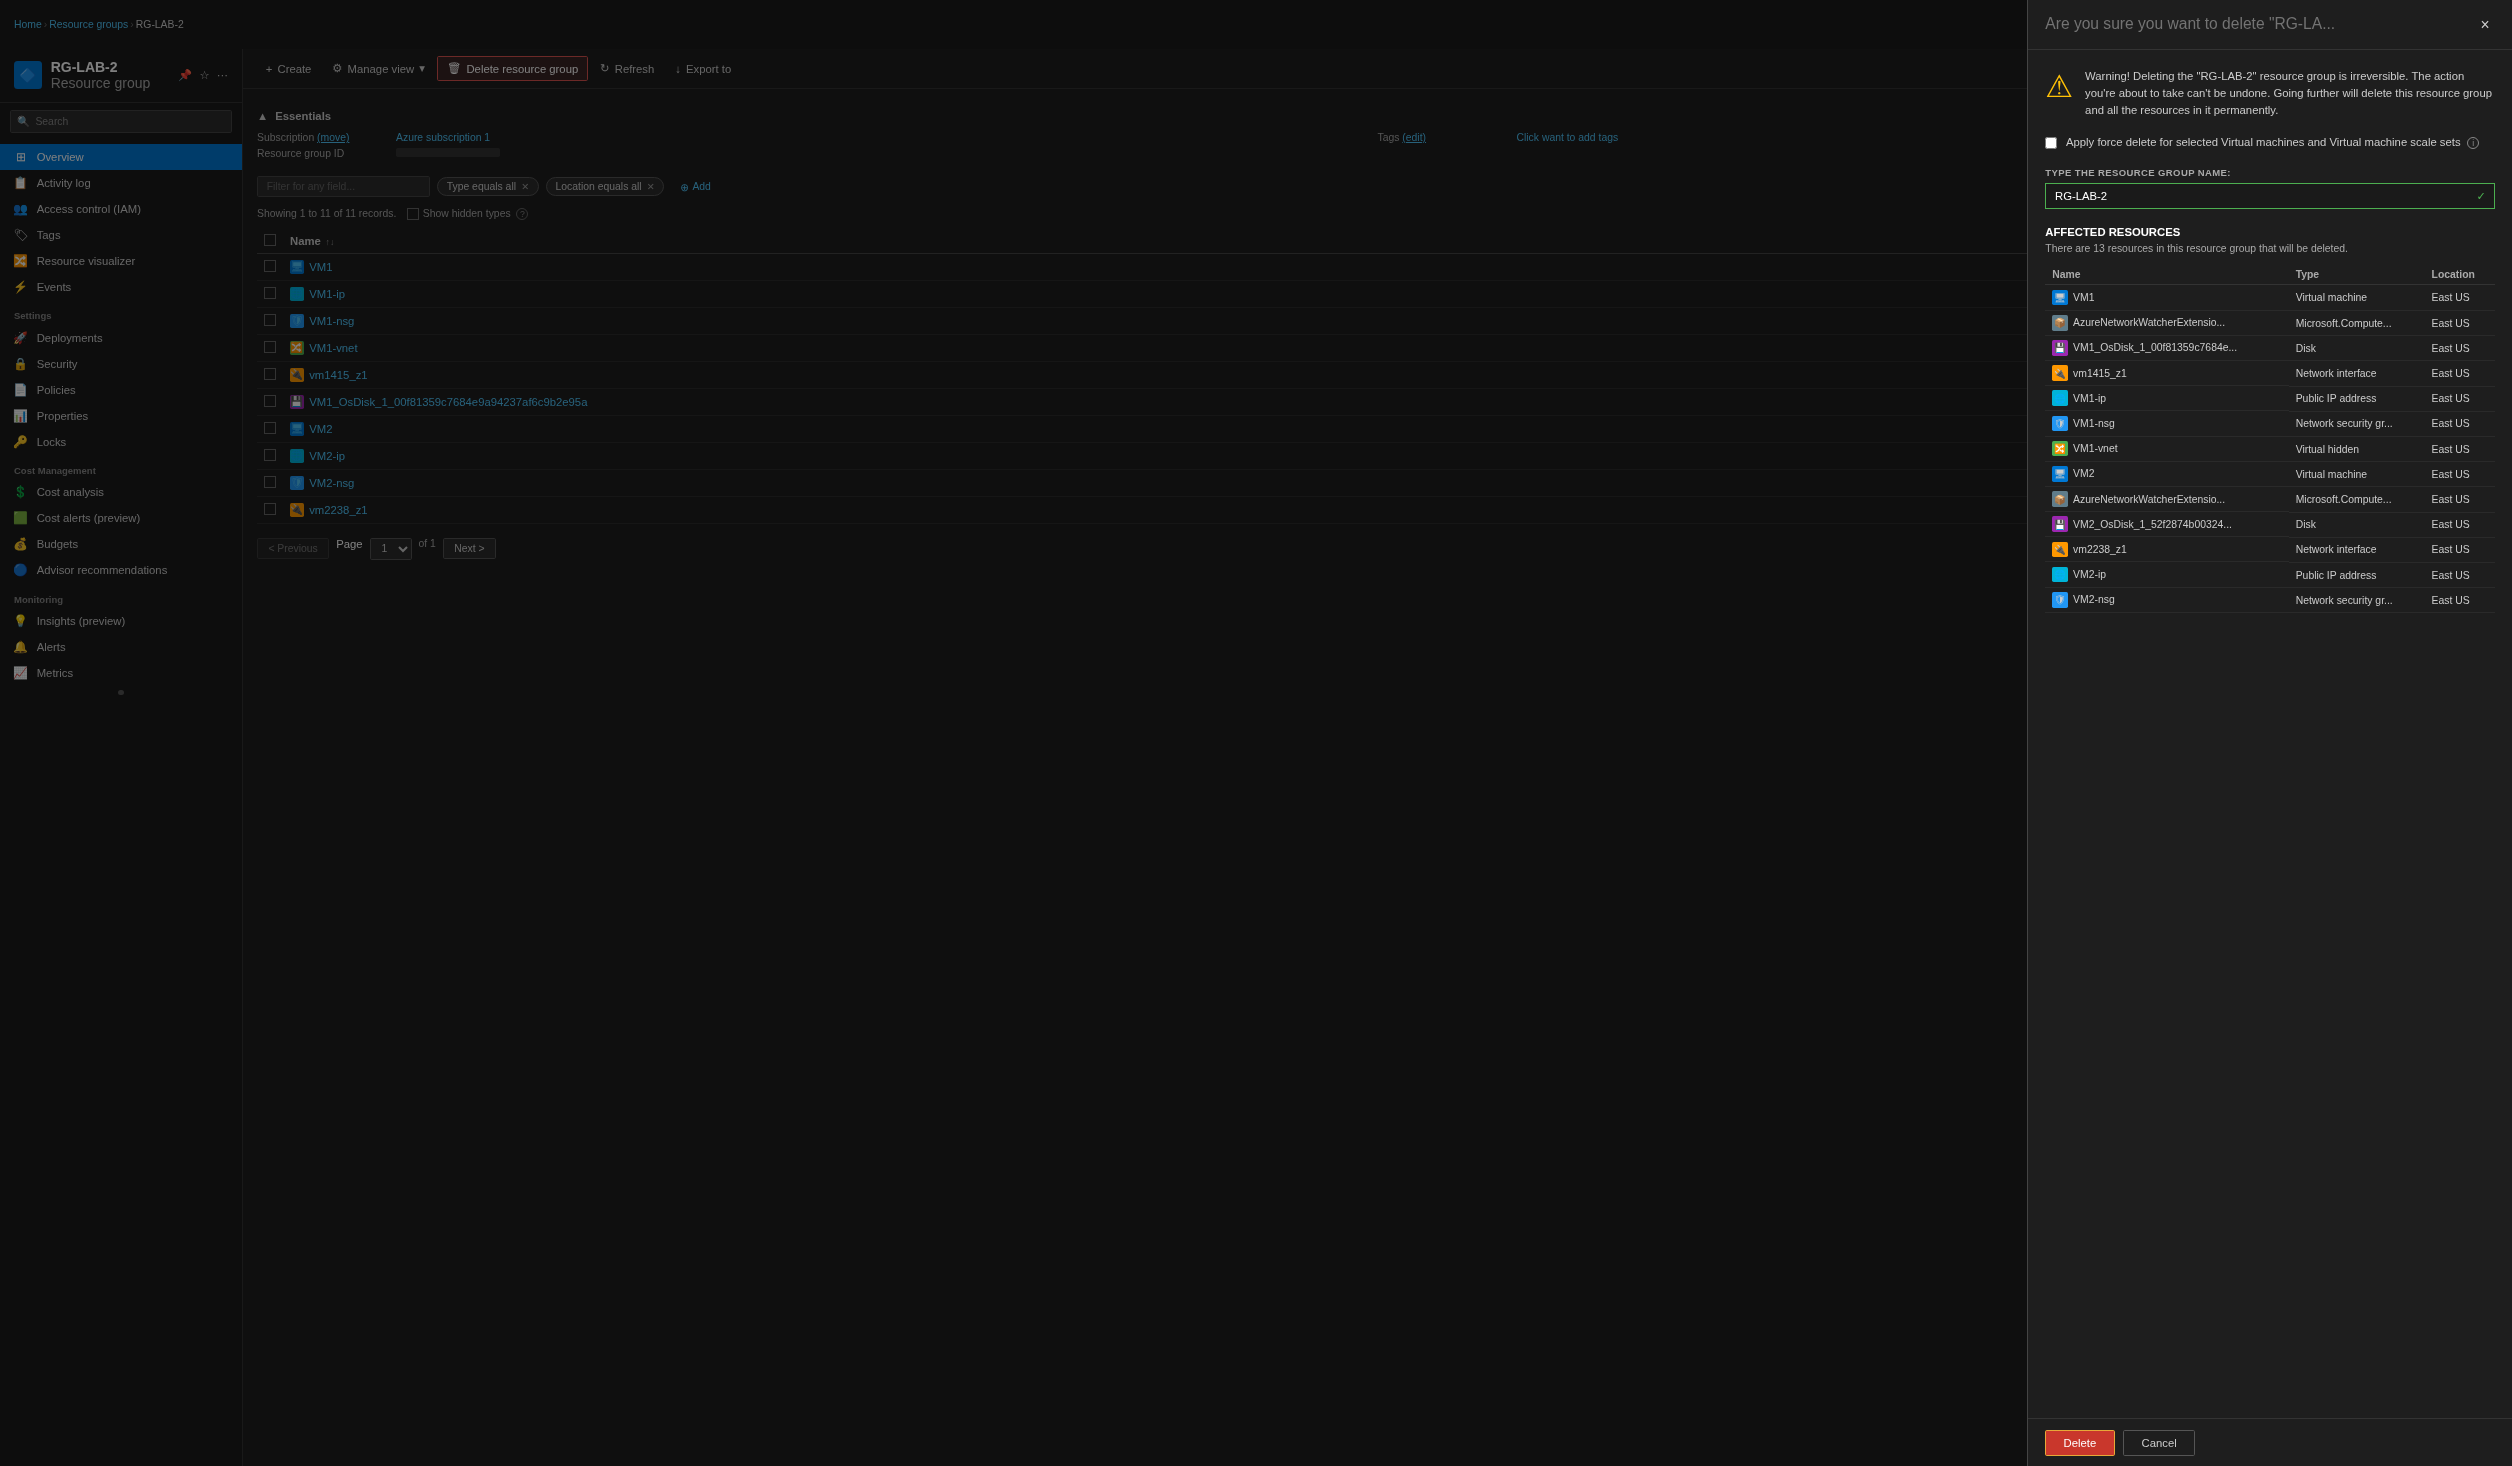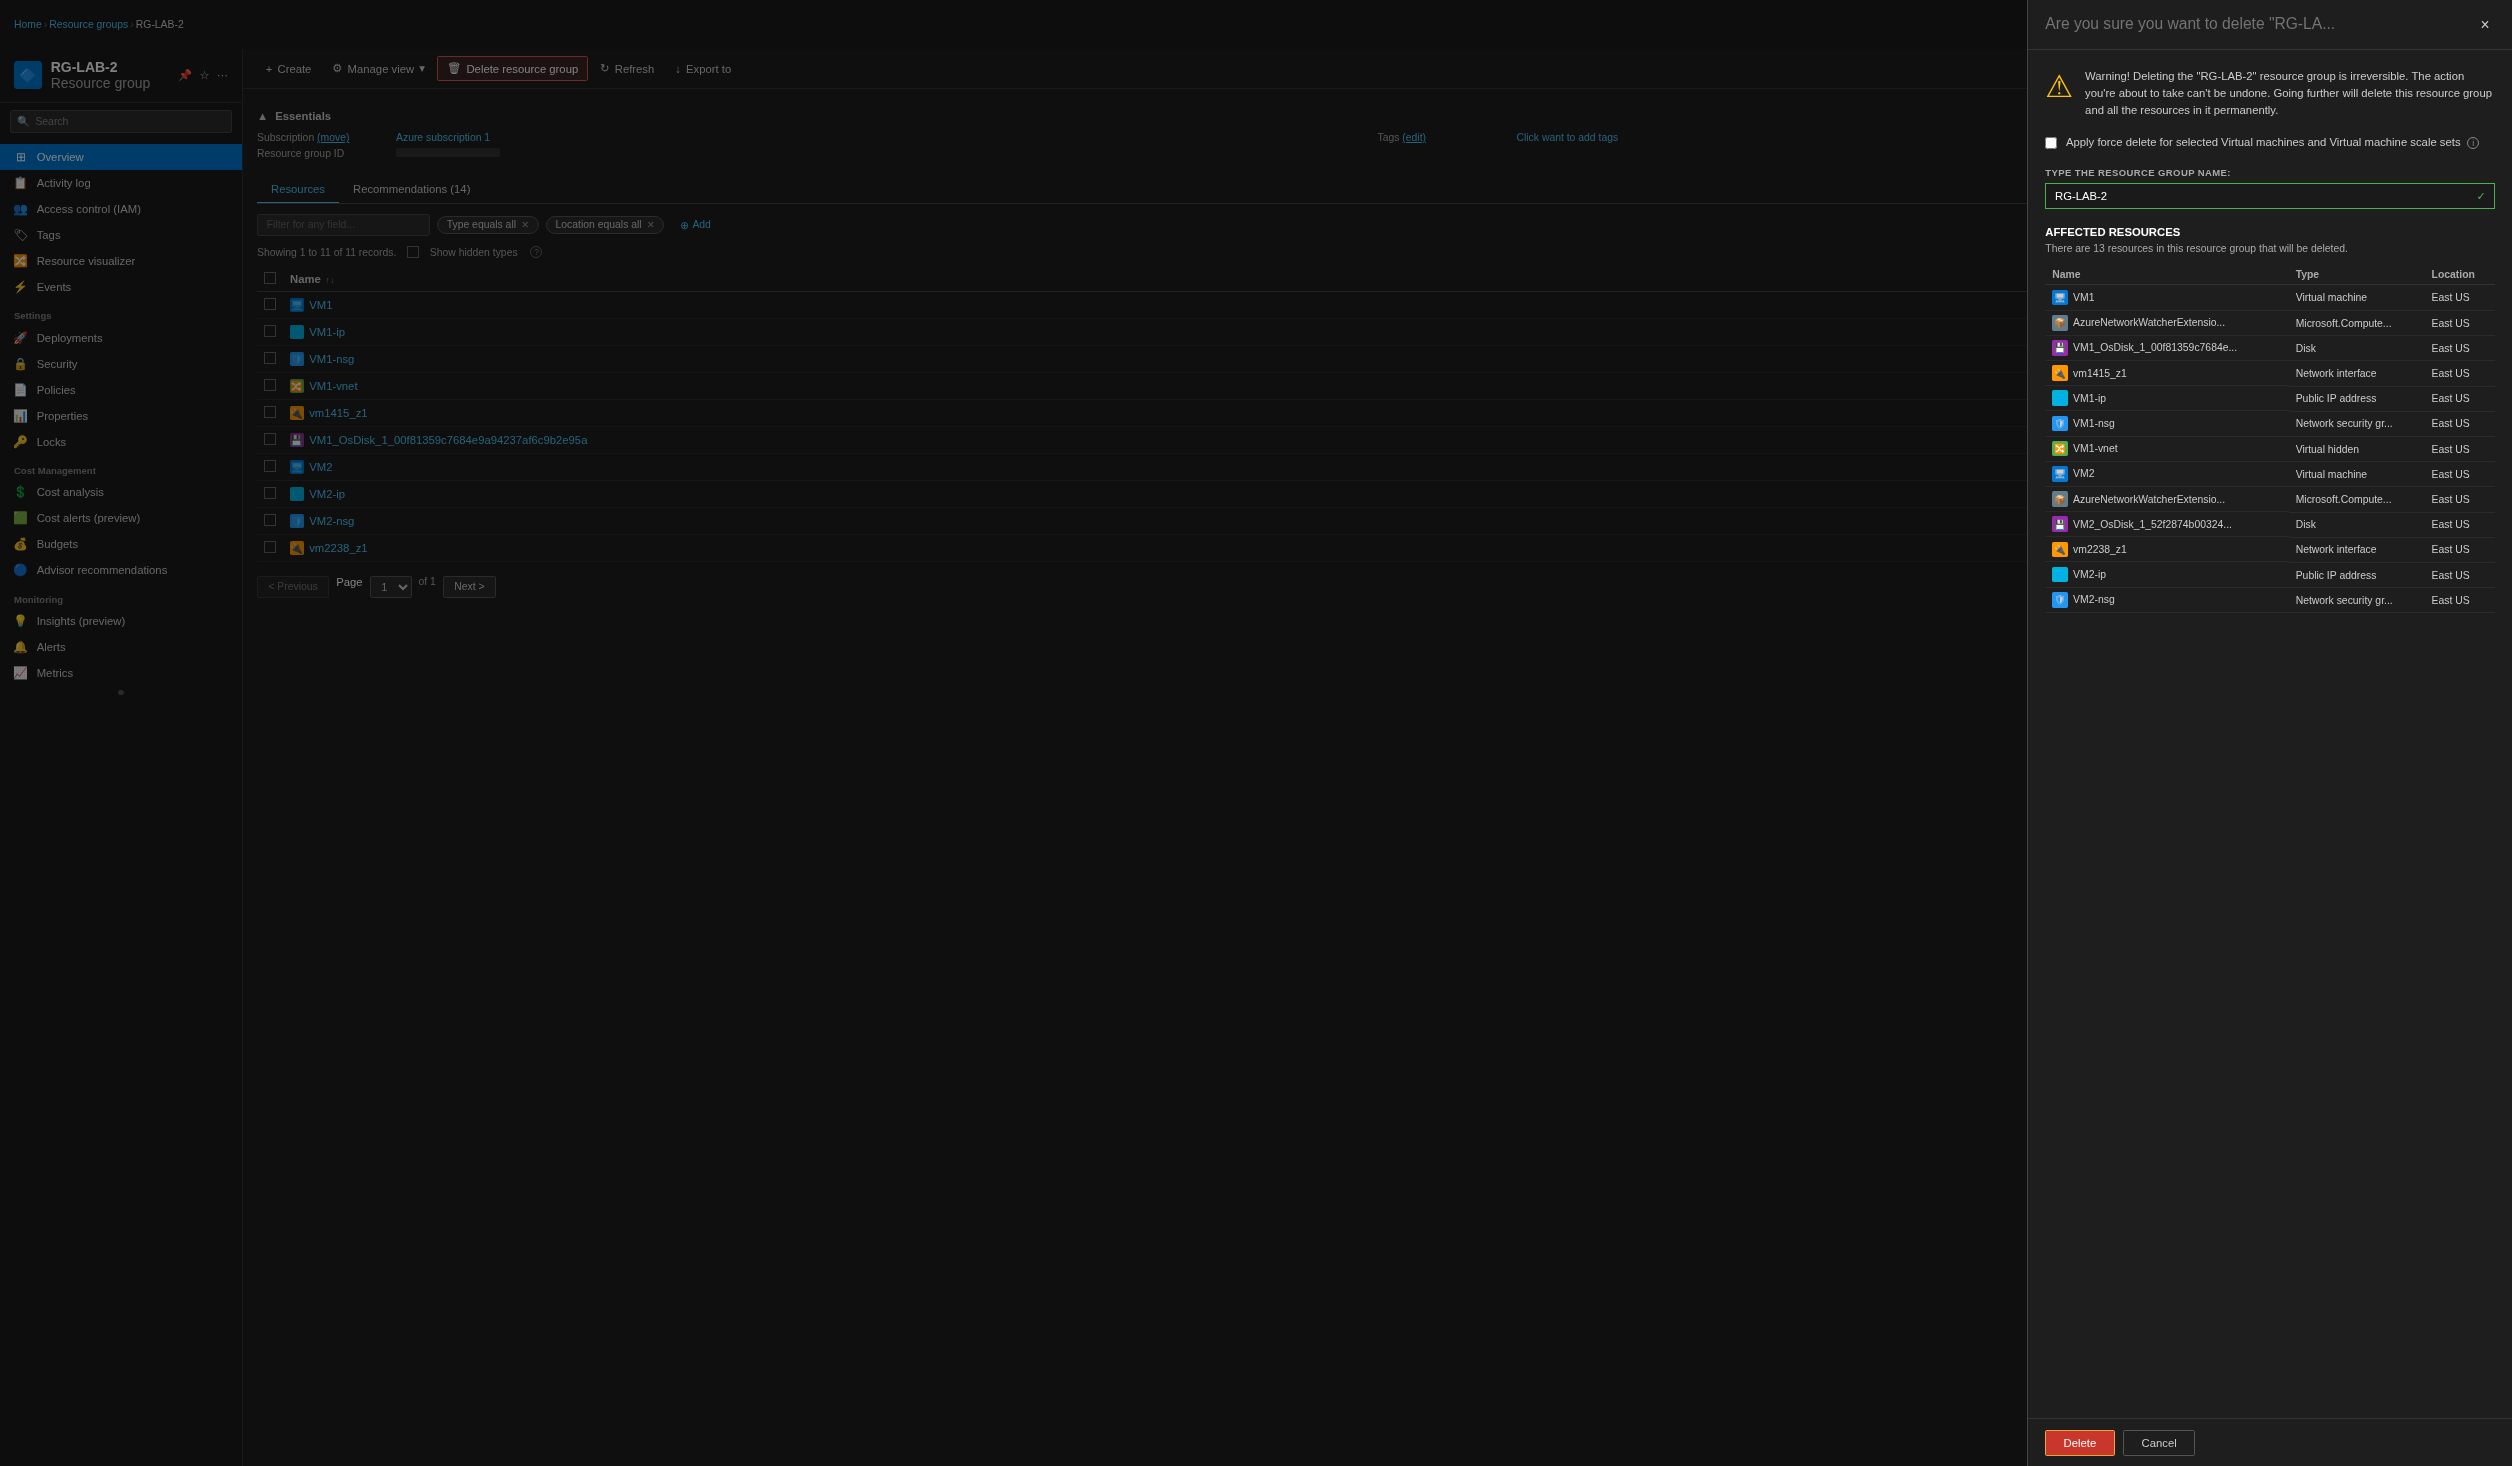--- a/index.html
+++ b/index.html
@@ -72,21 +72,21 @@
     
     
     .filter-row { display: flex; align-items: center; gap: 7px; margin-bottom: 10.4px; flex-wrap: wrap; }
     .filter-input { background: #2d2d2d; border: 0.9px solid #444; color: #ccc; padding: 4.3px 8.7px; border-radius: 1.7px; font-size: 10.4px; width: 173px; }
     .filter-input::placeholder { color: #666; }
     .filter-tag { display: flex; align-items: center; gap: 5.2px; background: #2d2d2d; border: 0.9px solid #555; border-radius: 10.4px; padding: 2.6px 8.7px; font-size: 10.4px; color: #ccc; }
     .filter-tag .close-x { cursor: pointer; color: #999; font-size: 9.5px; }
     .add-filter-btn { display: flex; align-items: center; gap: 3.5px; padding: 3.5px 8.7px; cursor: pointer; color: #4fc3f7; font-size: 10.4px; border: none; background: transparent; }
     
     .records-info { display: flex; align-items: center; gap: 10.4px; margin-bottom: 8.7px; font-size: 10.4px; color: #aaa; }
-    .show-hidden { display: flex; align-items: flex-end; gap: 11px; }
+    .show-hidden { display: flex; align-items: center; gap: 4px; }
     .checkbox-sq { width: 12px; height: 12px; border: 0.9px solid #666; background: transparent; display: inline-block; cursor: pointer; }
     
     
     .resources-table { width: 100%; border-collapse: collapse; font-size: 11.3px; }
     .resources-table th { text-align: left; padding: 5.2px 7px; color: #ccc; font-weight: 600; border-bottom: 0.9px solid #444; }
     .resources-table td { padding: 6px 7px; border-bottom: 0.9px solid #2d2d2d; color: #ccc; }
     .resource-name-link { color: #4fc3f7; text-decoration: none; display: flex; align-items: center; gap: 5.2px; }
     .resource-icon { width: 14px; height: 14px; border-radius: 1.7px; display: inline-flex; align-items: center; justify-content: center; font-size: 10.4px; flex-shrink: 0; }
     
     
@@ -309,24 +309,20 @@
           </div>
           <div class="essentials-row">
             <span class="essentials-label" style="color:#aaa">Resource group ID</span>
             <span class="essentials-value gray">
               <span class="placeholder-bar"></span>
             </span>
           </div>
         </div>
       </div>
 
-      <div class="tabs-row">
-        <div class="tab active">Resources</div>
-        <div class="tab">Recommendations (14)</div>
-      </div>
 
       <div class="filter-row">
         <input type="text" class="filter-input" placeholder="Filter for any field..." style="">
         <div class="filter-tag">
           <span>Type equals all</span>
           <span class="close-x">✕</span>
         </div>
         <div class="filter-tag">
           <span>Location equals all</span>
           <span class="close-x">✕</span>

